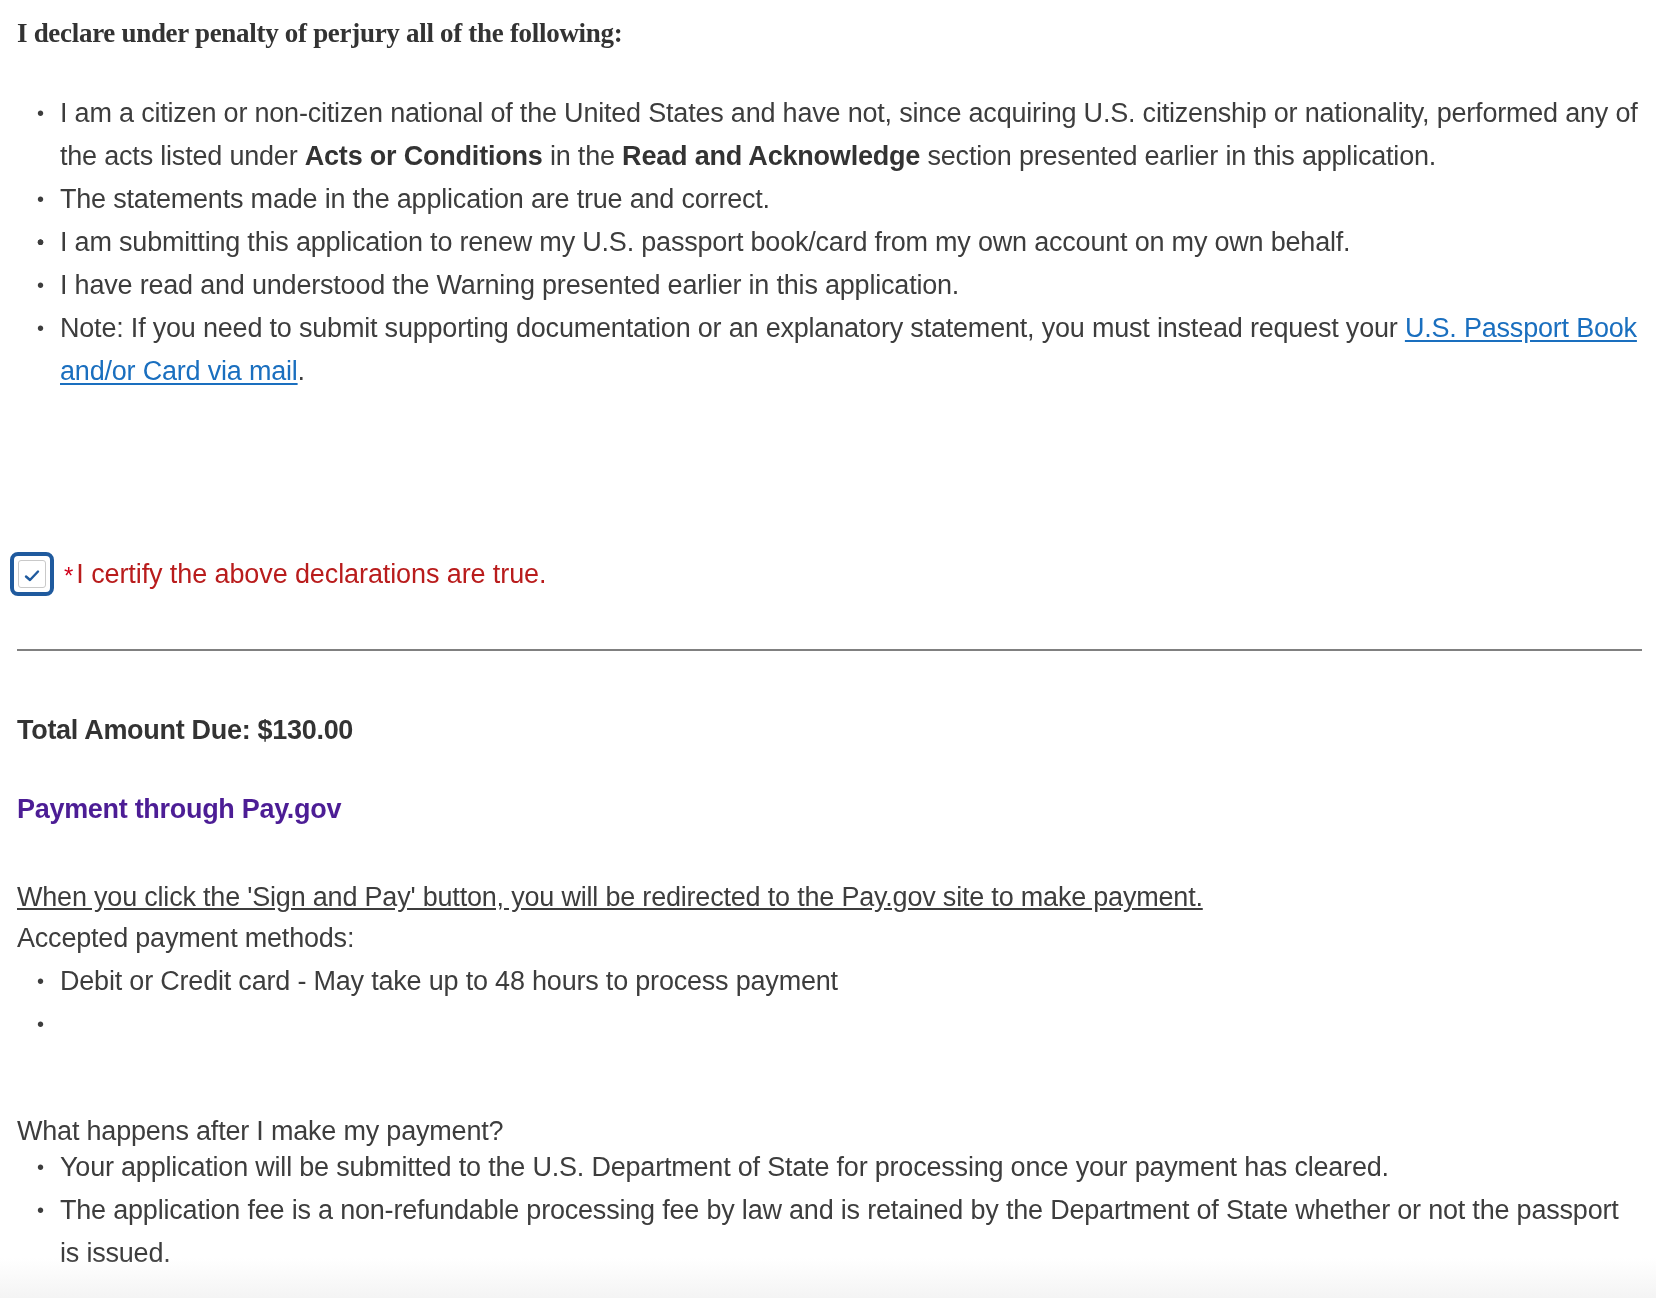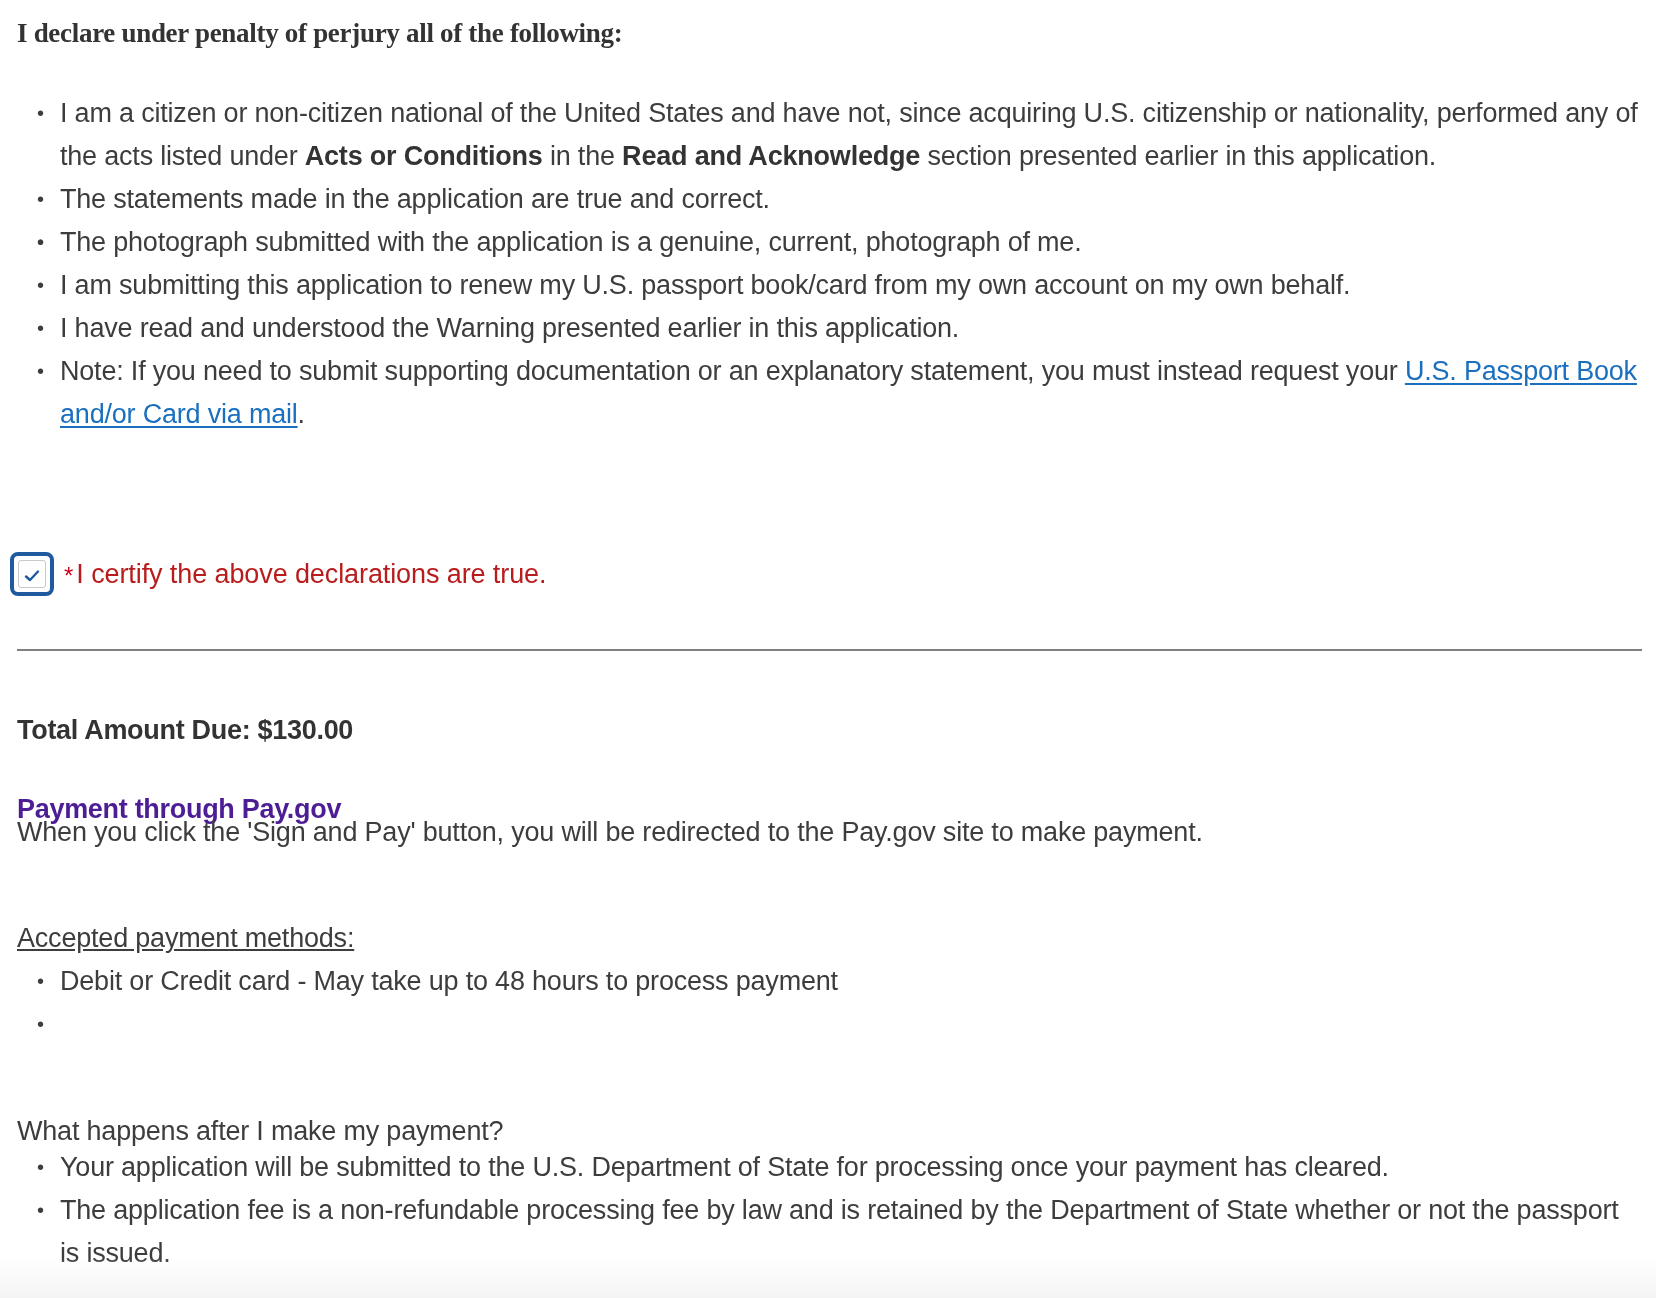--- a/index.html
+++ b/index.html
@@ -119,30 +119,30 @@
     .pay-heading {
       position: absolute;
       top: 788px;
       left: 0;
       font-weight: bold;
       color: #4c1d95;
       letter-spacing: -0.3px;
     }
     .pay-desc {
       position: absolute;
-      top: 811px;
-      left: 0;
-      letter-spacing: -0.2px;
+      top: 876px;
+      left: 0;
+      letter-spacing: -0.2px;
+      text-decoration: underline;
     }
     .methods-label {
       position: absolute;
       top: 917px;
       left: 0;
       letter-spacing: -0.2px;
-      text-decoration: underline;
     }
     .methods-list { top: 960px; }
     .after-label {
       position: absolute;
       top: 1102px;
       left: 0;
       letter-spacing: -0.2px;
       margin-top: 8px;
     }
     .after-list { top: 1146px; }
@@ -170,21 +170,20 @@
     </li>
     <li>
       <span class="bullet">•</span>
       <span>The statements made in the application are true and correct.</span>
     </li>
     <li>
       <span class="bullet">•</span>
     </li>
     <li>
       <span class="bullet">•</span>
-      <span>The photograph submitted with the application is a genuine, current, photograph of me.</span>
     </li>
     <li>
       <span class="bullet">•</span>
       <span>I am submitting this application to renew my U.S. passport book/card from my own account on my own behalf.</span>
     </li>
     <li>
       <span class="bullet">•</span>
       <span>I have read and understood the Warning presented earlier in this application.</span>
     </li>
     <li>

